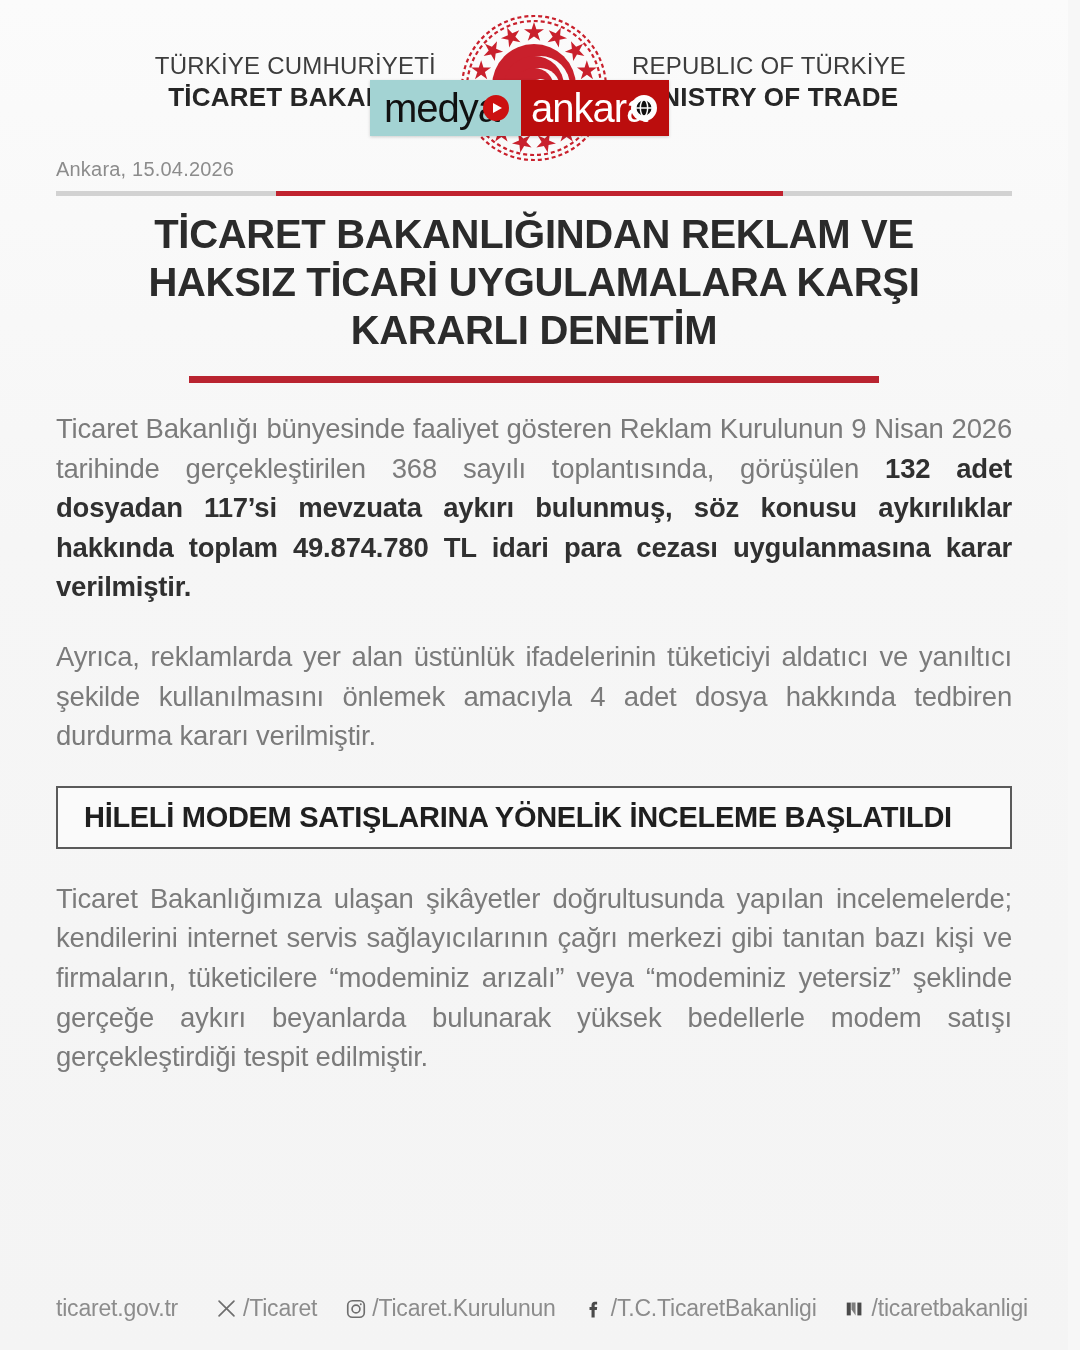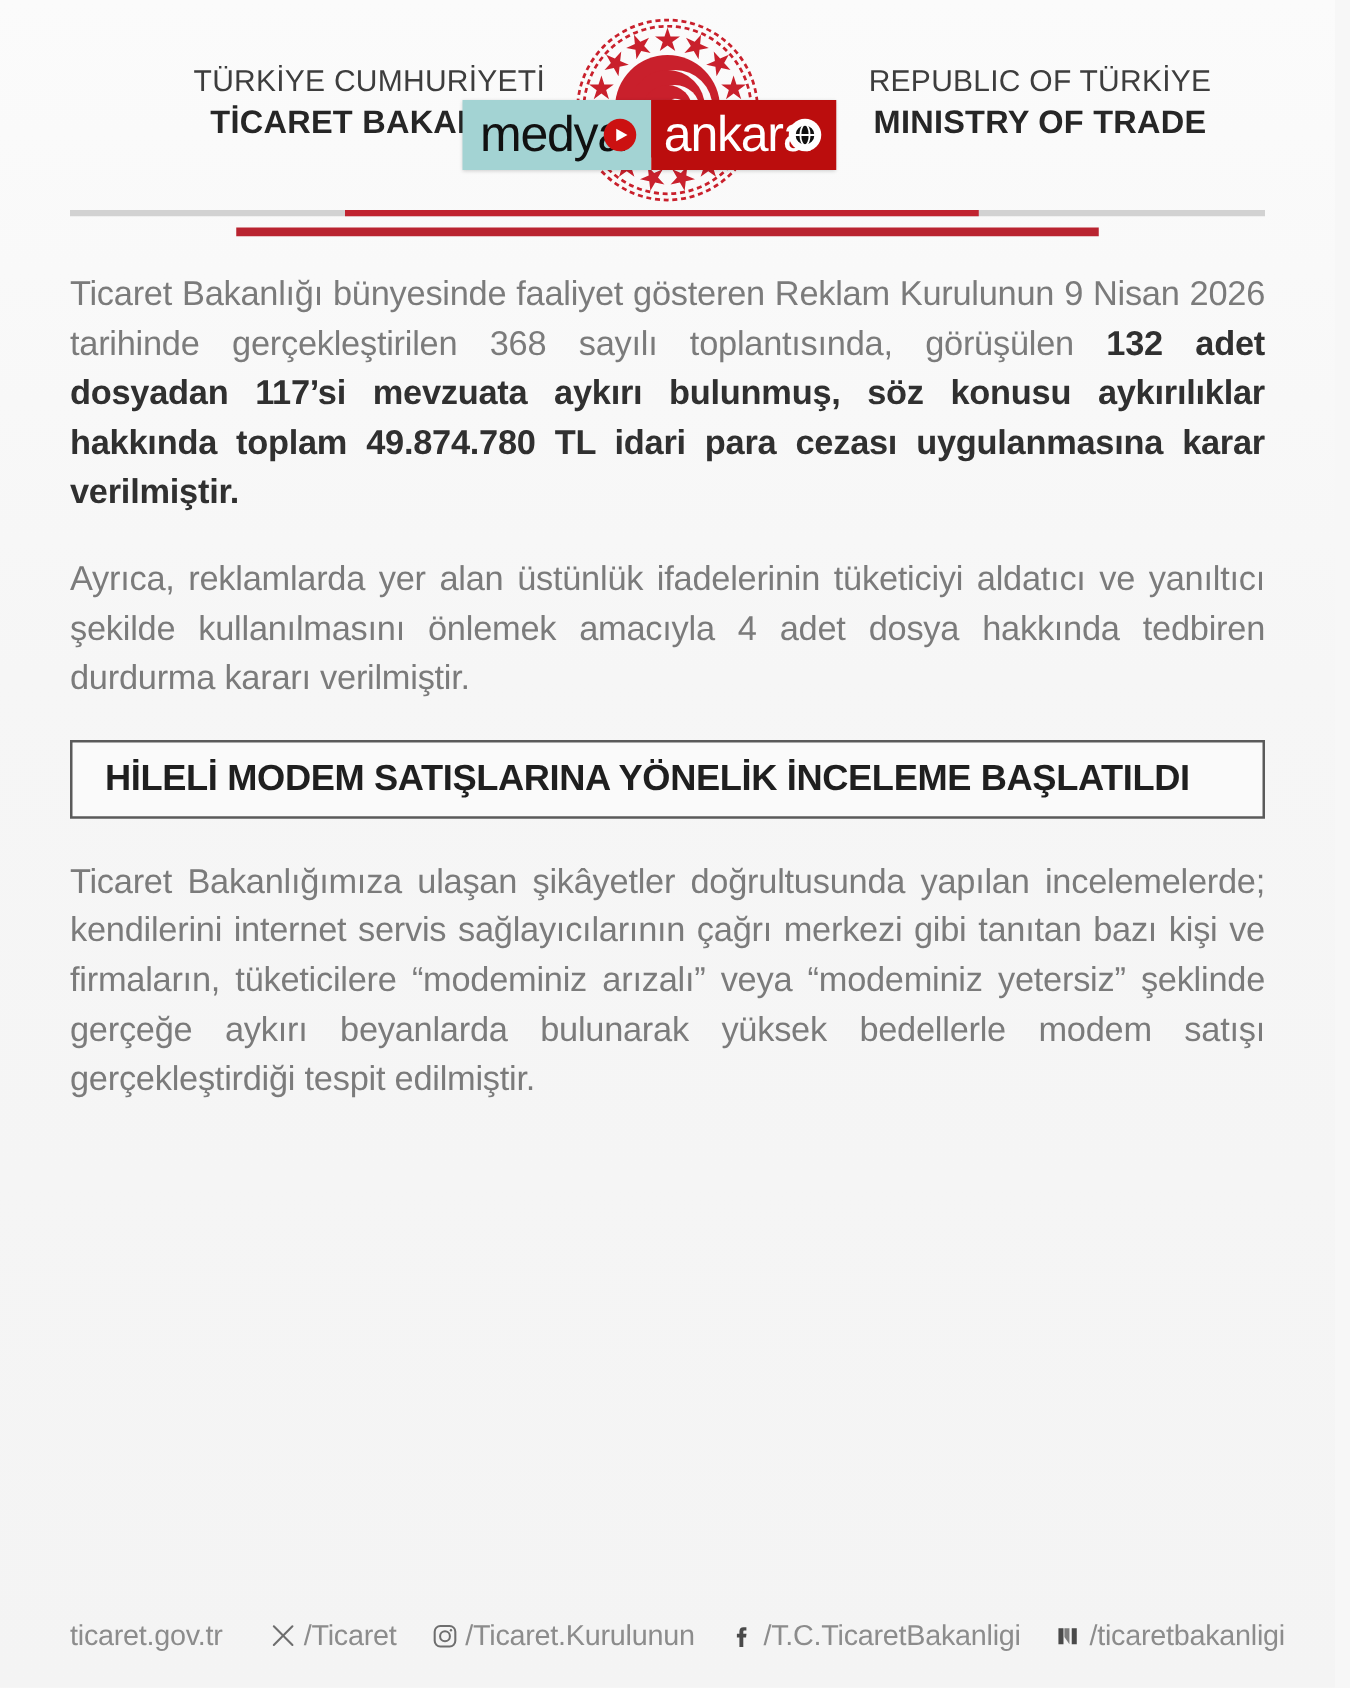--- a/index.html
+++ b/index.html
@@ -38,21 +38,21 @@
     display: flex;
     justify-content: center;
     align-items: flex-start;
     gap: 0px;
   }
   .head-block {
     width: 400px;
     line-height: 1.18;
   }
   .head-block.left { text-align: right; padding-right: 18px; }
-  .head-block.right { text-align: center; padding-left: 18px; }
+  .head-block.right { text-align: left; padding-left: 18px; }
   .head-line1 {
     font-size: 24px;
     font-weight: 400;
     letter-spacing: 0.2px;
     color: #3d3d3d;
     white-space: nowrap;
   }
   .head-line2 {
     font-size: 26px;
     font-weight: 700;
@@ -321,24 +321,26 @@
             <circle cx="12" cy="12" r="9" fill="#111" stroke="none"></circle>
             <circle cx="12" cy="12" r="9" stroke="#fff"></circle>
             <ellipse cx="12" cy="12" rx="4" ry="9" stroke="#fff"></ellipse>
             <line x1="3" y1="12" x2="21" y2="12" stroke="#fff"></line>
           </svg>
         </span>
       </div>
     </div>
 
     <div class="date-row">
+      <div class="date-text">Ankara, 15.04.2026</div>
       <div class="rule"></div>
     </div>
   </div>
 
+  <h1 class="title1">TİCARET BAKANLIĞINDAN REKLAM VE HAKSIZ TİCARİ UYGULAMALARA KARŞI KARARLI DENETİM</h1>
   <div class="title-rule"></div>
 
   <div class="body-wrap">
 
     <p class="para"><span>Ticaret Bakanlığı bünyesinde faaliyet gösteren Reklam Kurulunun 9 Nisan 2026 tarihinde gerçekleştirilen 368 sayılı toplantısında, görüşülen </span><b>132 adet dosyadan 117’si mevzuata aykırı bulunmuş, söz konusu aykırılıklar hakkında toplam 49.874.780 TL idari para cezası uygulanmasına karar verilmiştir.</b></p>
 
     <p class="para">Ayrıca, reklamlarda yer alan üstünlük ifadelerinin tüketiciyi aldatıcı ve yanıltıcı şekilde kullanılmasını önlemek amacıyla 4 adet dosya hakkında tedbiren durdurma kararı verilmiştir.</p>
 
     <div class="box-heading">HİLELİ MODEM SATIŞLARINA YÖNELİK İNCELEME BAŞLATILDI</div>
 

